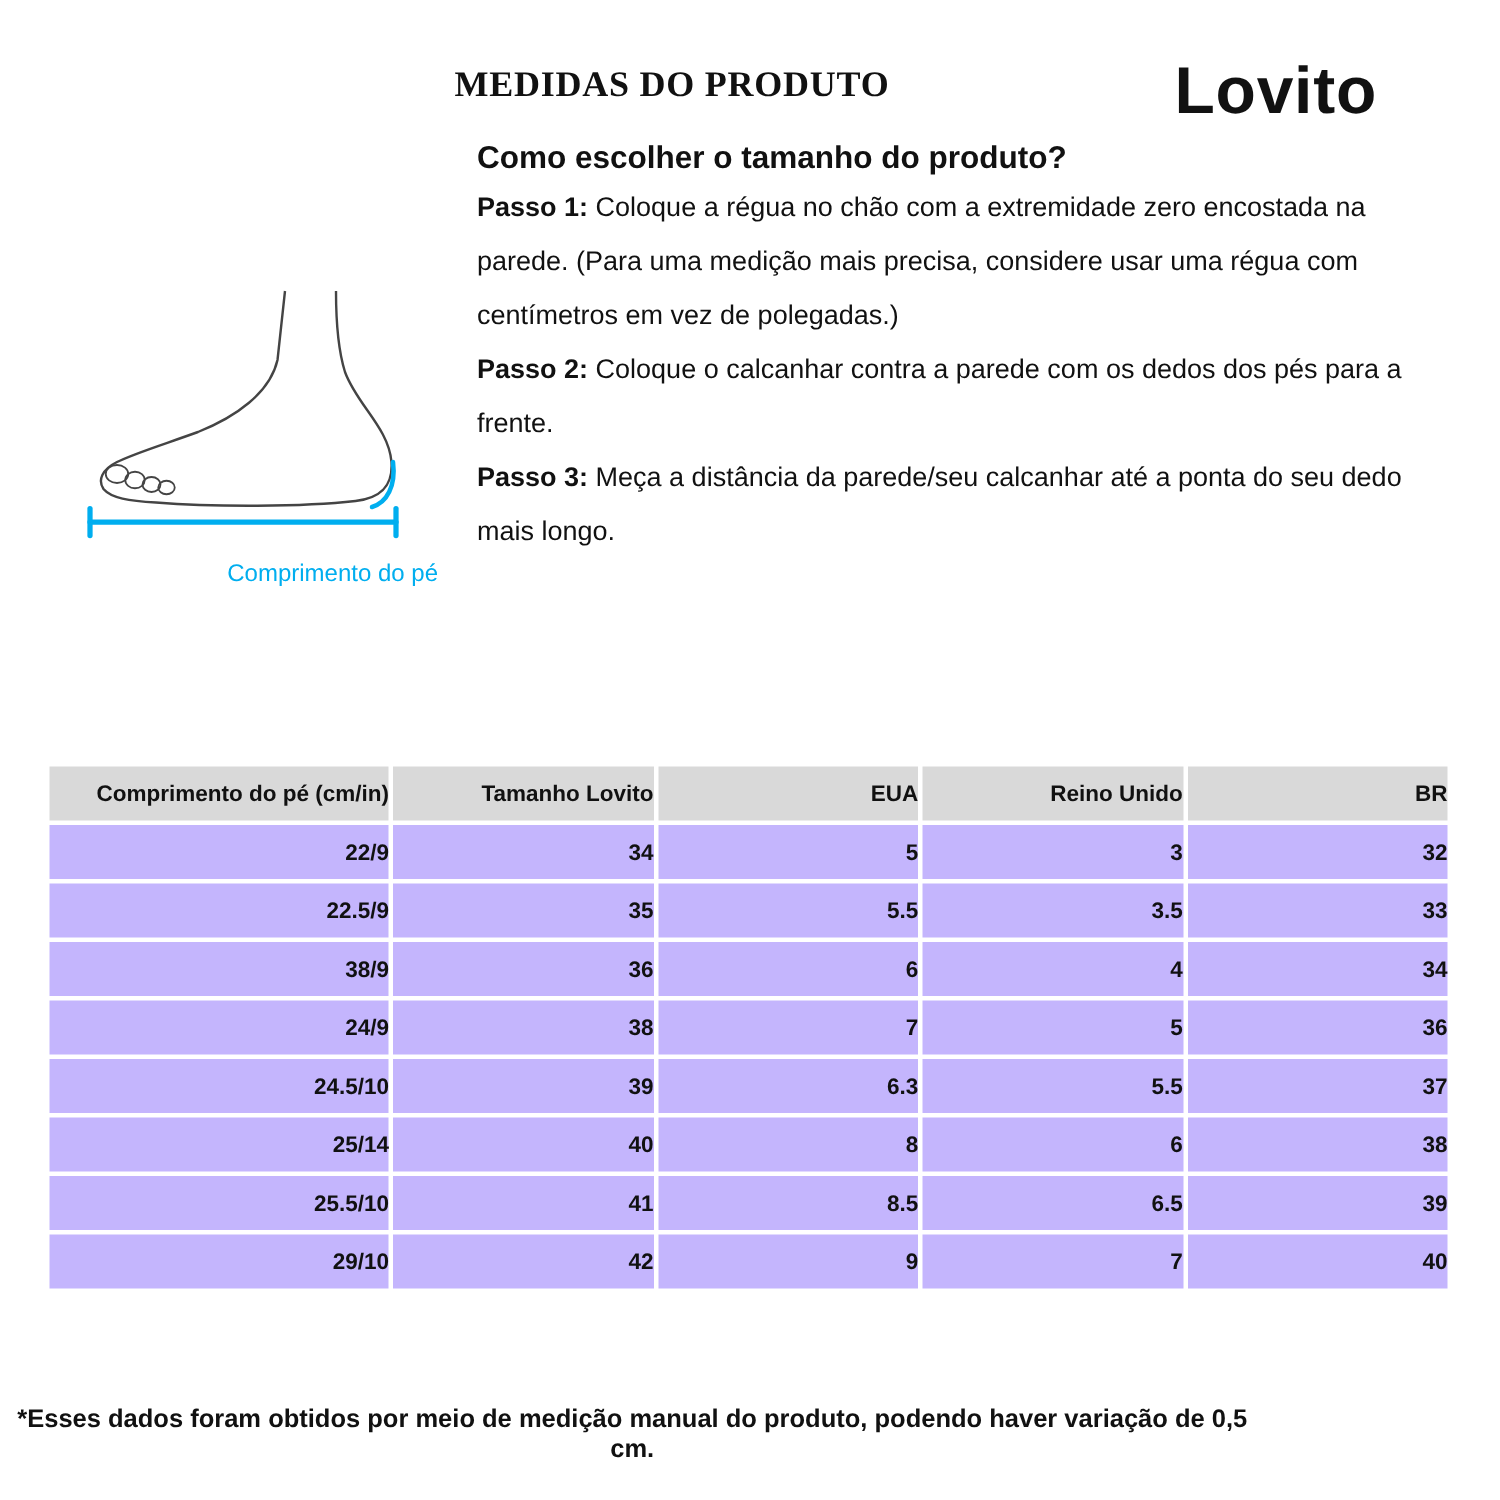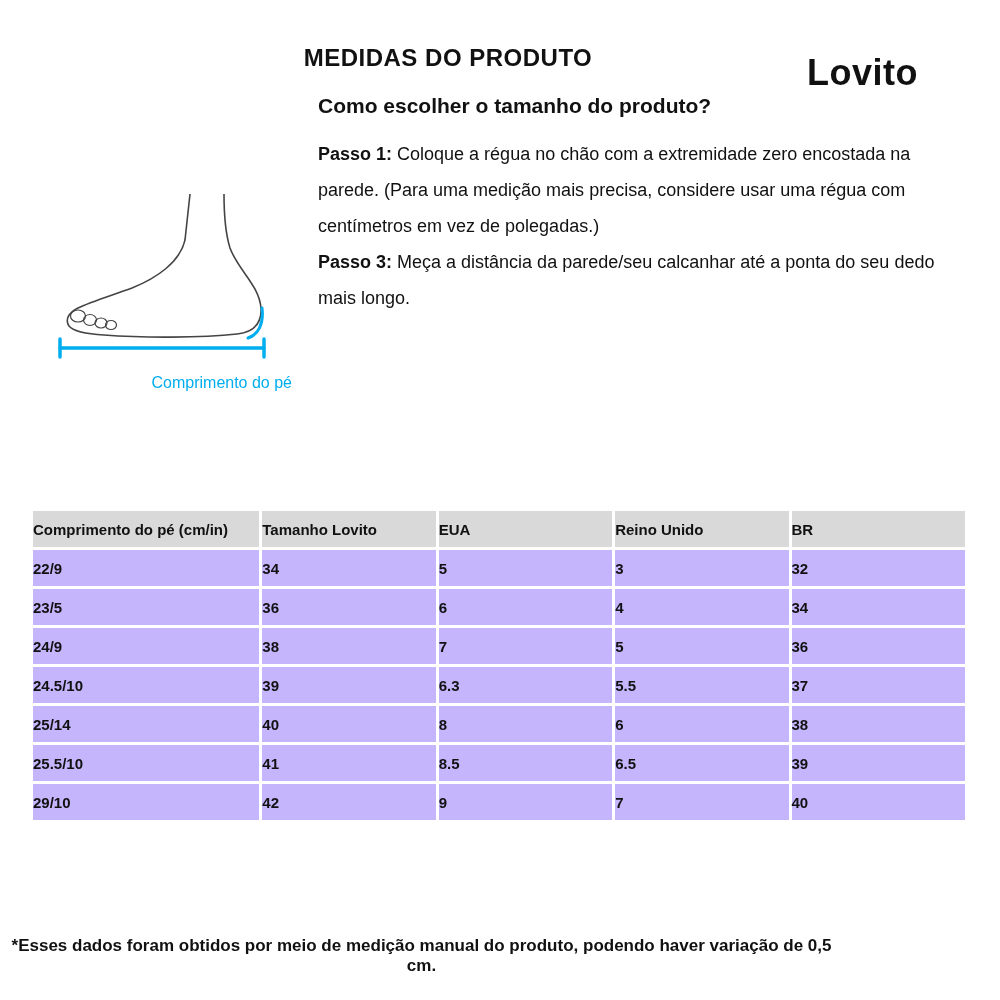--- a/index.html
+++ b/index.html
@@ -1,55 +1,56 @@
 <!DOCTYPE html>
 <html><head>
 <meta charset="utf-8">
 <style>
   * { margin: 0; padding: 0; box-sizing: border-box; }
   html, body { width: 1000px; height: 1000px; background: #ffffff;
     font-family: "Liberation Sans", "DejaVu Sans", sans-serif; color: #111; }
   .canvas { position: relative; width: 1000px; height: 1000px; overflow: hidden; background: #fff; }
 
   .page-title { position: absolute; top: 44px; left: 0; width: 896px;
-    text-align: center; font-size: 24px; font-weight: 700; letter-spacing: .5px; }
-  .brand { position: absolute; top: 52px; right: 82px; font-size: 36px; font-weight: 700;
+    text-align: center; font-size: 24px; font-weight: 700; letter-spacing: .5px; font-family: Liberation Serif, serif; }
+  .brand { position: absolute; top: 36px; right: 82px; font-size: 44px; font-weight: 700;
     letter-spacing: .5px; }
 
   .guide { position: absolute; left: 318px; top: 94px; width: 628px; }
-  .guide h2 { font-size: 21px; font-weight: 700; margin-bottom: 18px; }
+  .guide h2 { font-size: 21px; font-weight: 700; margin-bottom: 2px; }
   .guide p { font-size: 18px; line-height: 36px; font-weight: 400; }
   .guide p b { font-weight: 700; }
 
   .figure { position: absolute; left: 52px; top: 190px; width: 240px; text-align: right; }
   .figure svg { display: block; }
   .figure .caption { margin-top: 4px; font-size: 16px; font-weight: 500; color: #00AEEF; }
 
   table.sizes { position: absolute; left: 30px; top: 508px; width: 938px;
     border-collapse: separate; border-spacing: 3px; table-layout: fixed; }
-  table.sizes th, table.sizes td { height: 36px; text-align: left; vertical-align: middle;
+  table.sizes th, table.sizes td { height: 36px; text-align: right; vertical-align: middle;
     font-size: 15px; font-weight: 700; }
   table.sizes th { background: #d9d9d9; }
   table.sizes td { background: #c4b5fd; }
   col.c1 { width: 24.6%; } col.c2, col.c3, col.c4, col.c5 { width: 18.85%; }
 
   .footnote { position: absolute; top: 936px; left: 0; width: 843px; text-align: center;
     font-size: 17px; font-weight: 700; }
 </style>
 </head>
 <body>
 
 <div class="canvas">
 
   <div class="page-title">MEDIDAS DO PRODUTO</div>
   <div class="brand">Lovito</div>
 
   <div class="guide">
     <h2>Como escolher o tamanho do produto?</h2>
     <p><b>Passo 1:</b><span> Coloque a régua no chão com a extremidade zero encostada na parede. (Para uma medição mais precisa, considere usar uma régua com centímetros em vez de polegadas.)</span></p>
+    <p><b>Passo 2:</b><span> Coloque o calcanhar contra a parede com os dedos dos pés para a frente.</span></p>
     <p><b>Passo 3:</b><span> Meça a distância da parede/seu calcanhar até a ponta do seu dedo mais longo.</span></p>
   </div>
 
   <div class="figure">
     <svg width="240" height="180" viewBox="0 0 240 180">
 
       <path d="M 138 4
            L 133 50
            C 128 72 105 88 80 98
            C 58 106 38 112 26 118
@@ -95,21 +96,28 @@
     </thead>
     <tbody>
       <tr>
         <td>22/9</td>
         <td>34</td>
         <td>5</td>
         <td>3</td>
         <td>32</td>
       </tr>
       <tr>
-        <td>23/5</td>
+        <td>22.5/9</td>
+        <td>35</td>
+        <td>5.5</td>
+        <td>3.5</td>
+        <td>33</td>
+      </tr>
+      <tr>
+        <td>38/9</td>
         <td>36</td>
         <td>6</td>
         <td>4</td>
         <td>34</td>
       </tr>
       <tr>
         <td>24/9</td>
         <td>38</td>
         <td>7</td>
         <td>5</td>

